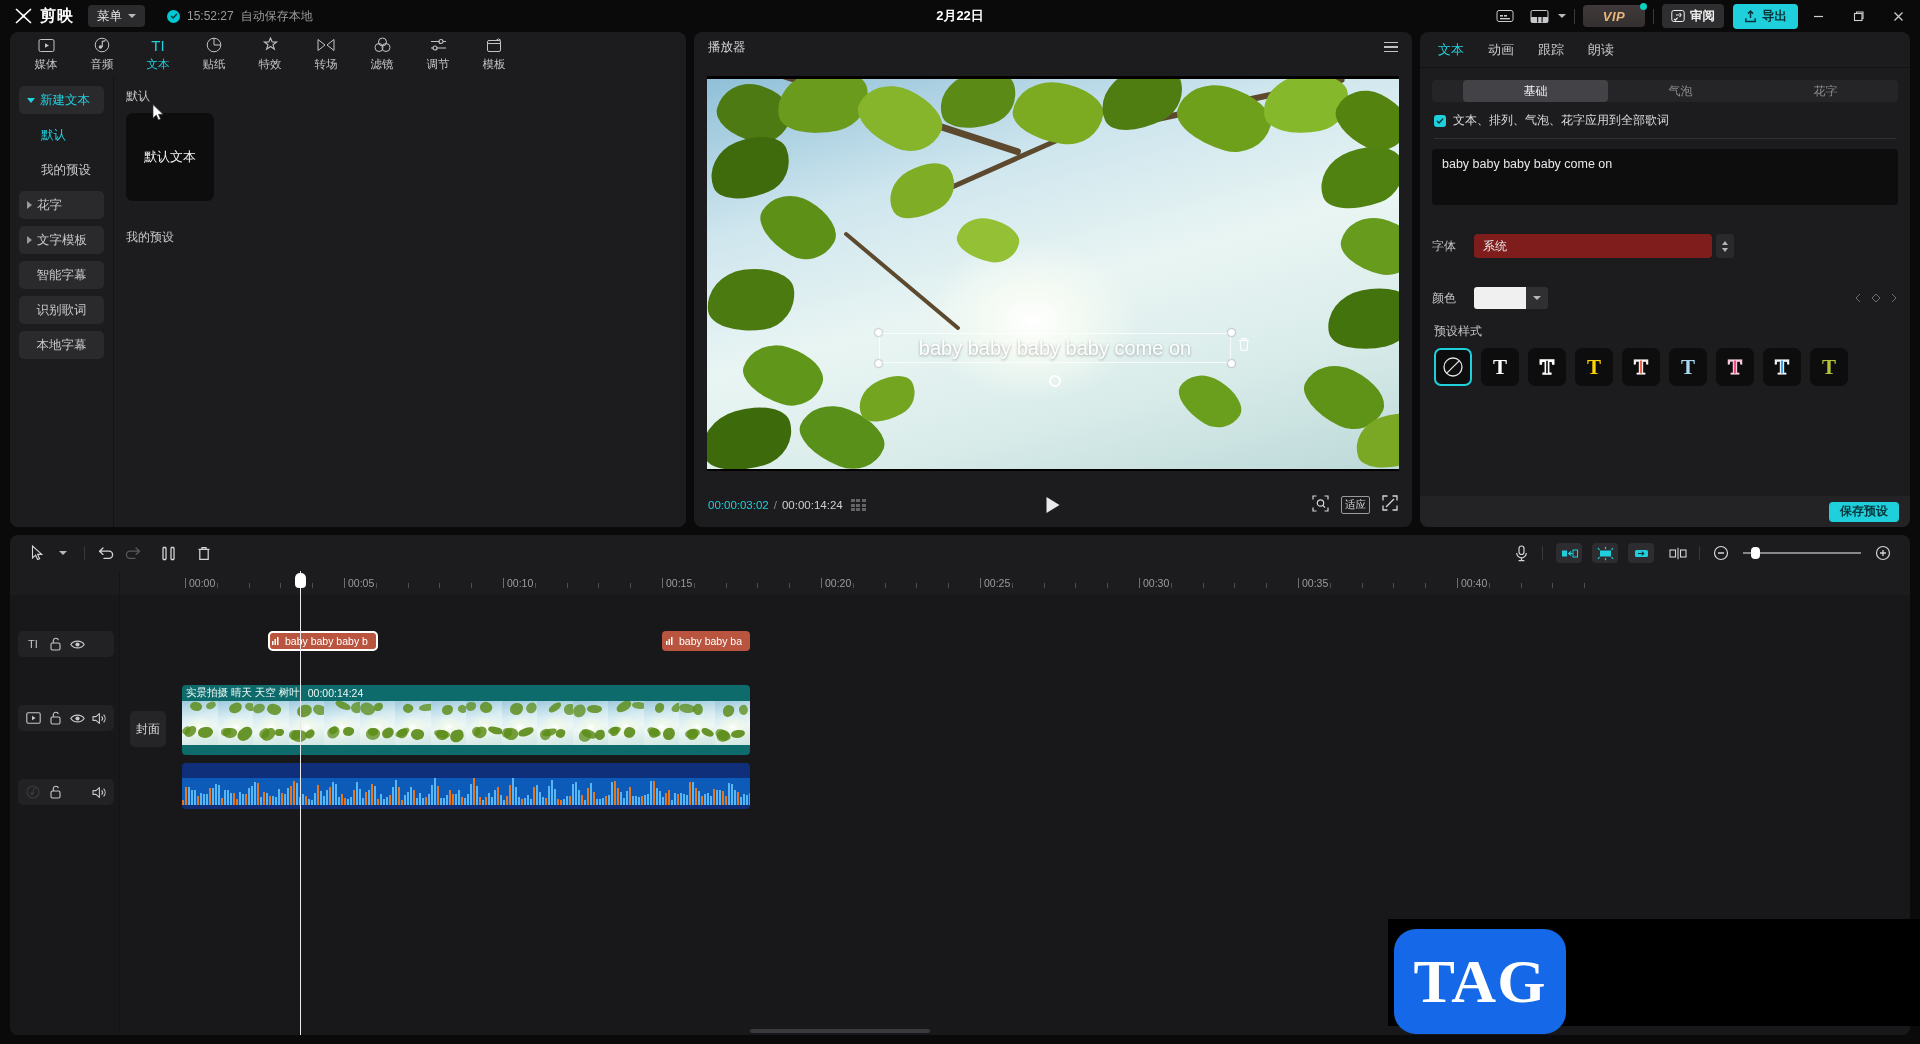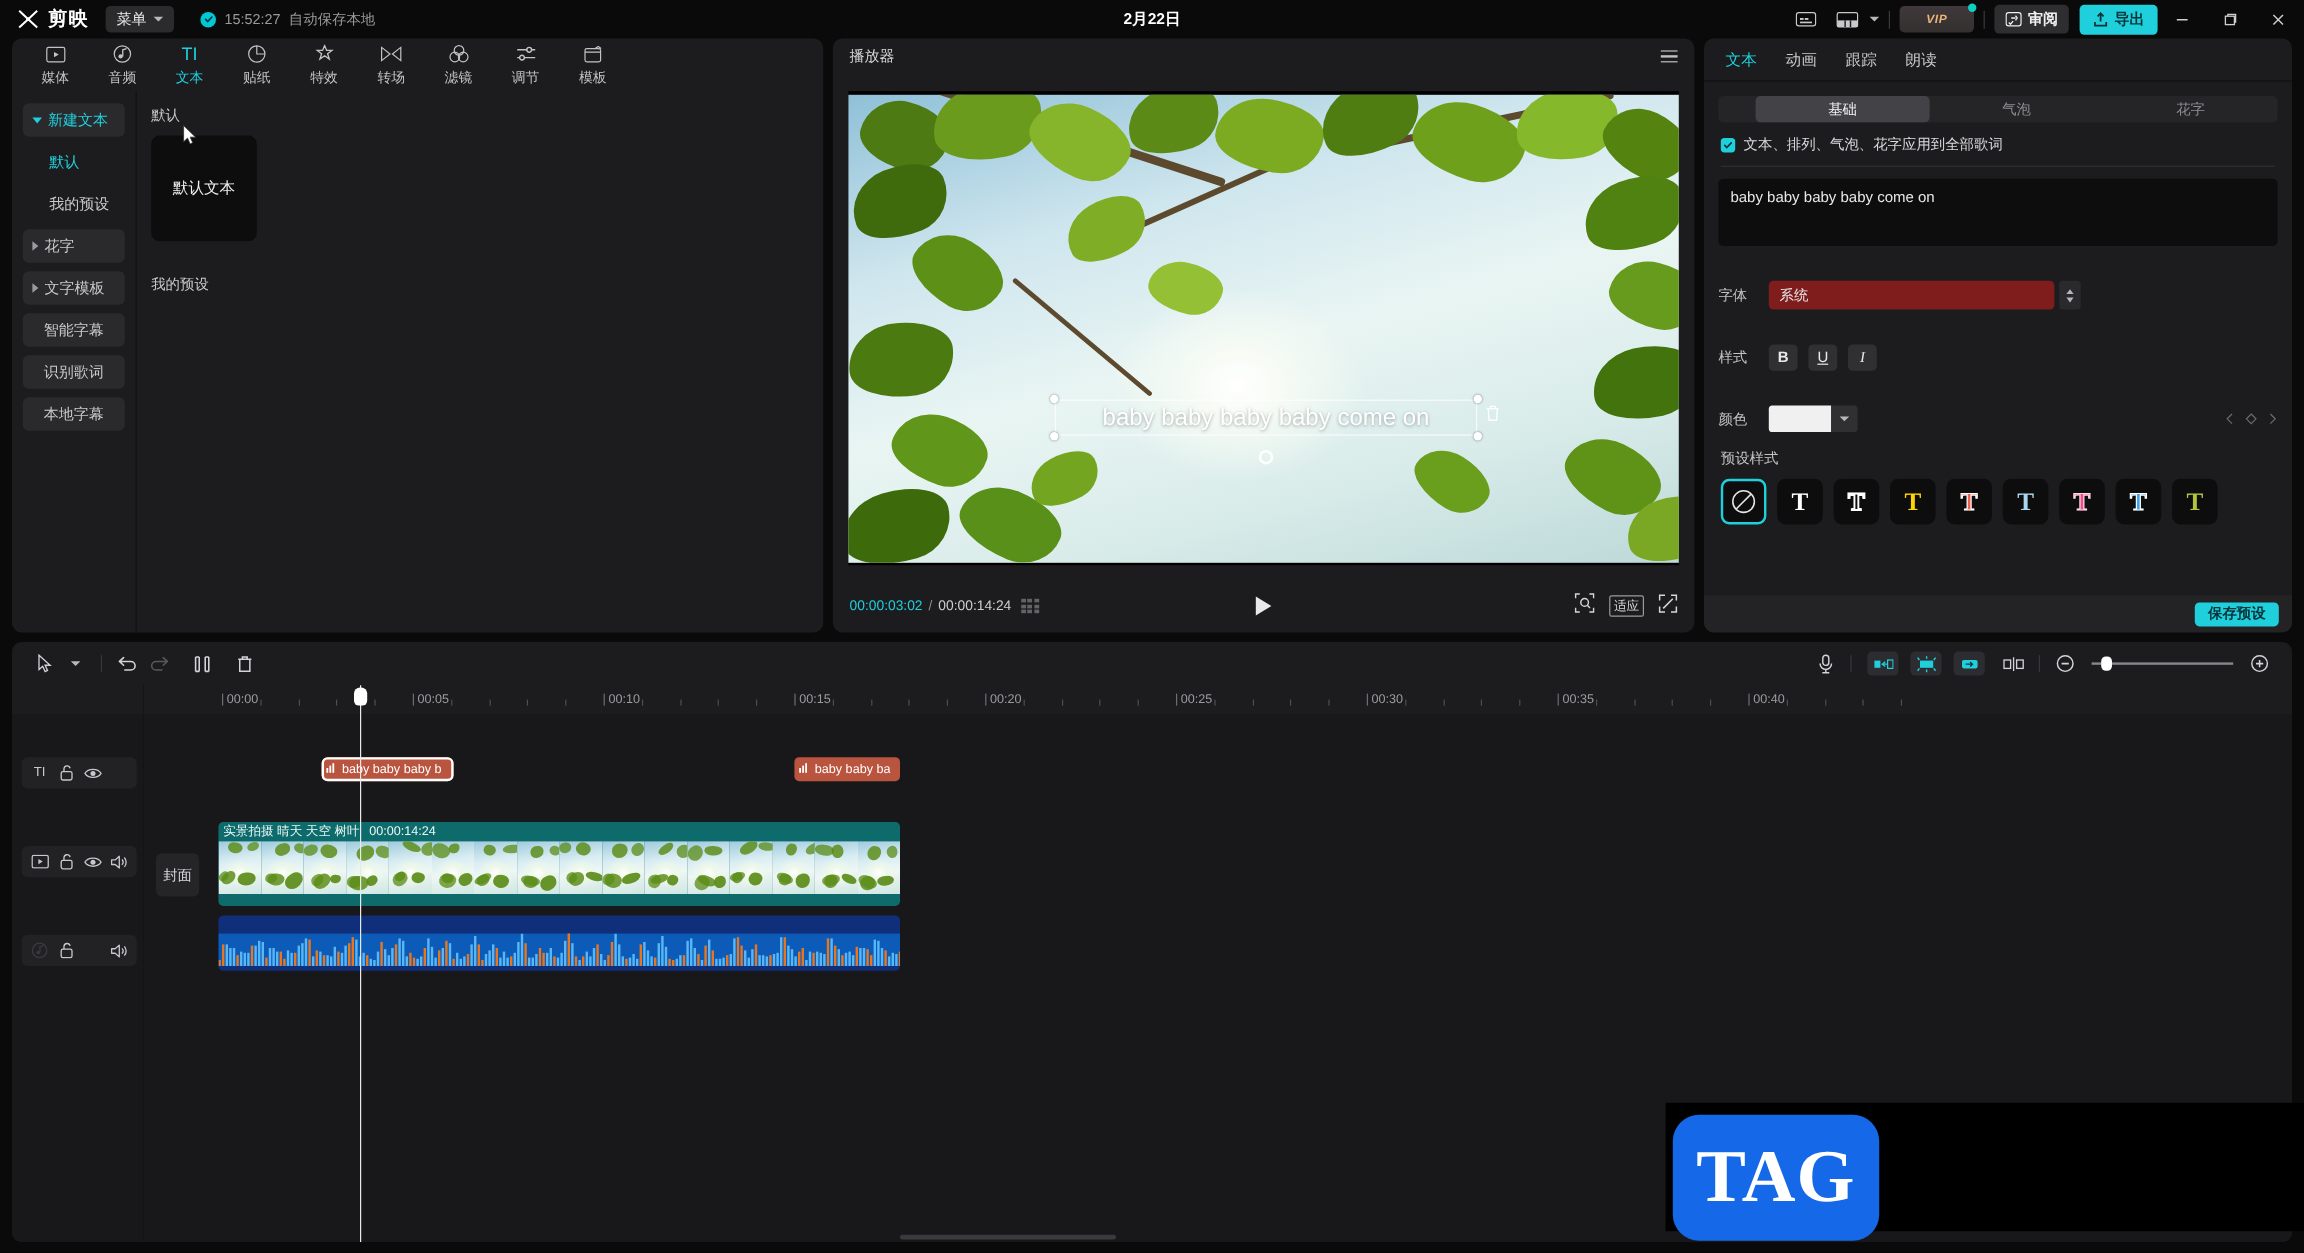--- a/index.html
+++ b/index.html
@@ -34,21 +34,21 @@
     height:32px; line-height:32px; font-size:13px; font-weight:700; color:#fff;
   }
   .tb-right { margin-left:auto; display:flex; align-items:center; gap:0; height:32px; padding-right:2px; }
   .tb-icon { width:34px;height:32px;display:flex;align-items:center;justify-content:center; }
   .tb-sep { width:1px;height:15px;background:#3a3a3a;margin:0 8px; }
   .vip-badge {
     width:62px;height:22px;border-radius:4px;position:relative;
     background:linear-gradient(180deg,#40383a 0%,#34302f 100%);
     display:flex;align-items:center;justify-content:center;
   }
-  .vip-text { font-size:10px;font-weight:800;font-style:italic;color:#e8b57a;letter-spacing:0.5px; }
+  .vip-text { font-size:13px;font-weight:800;font-style:italic;color:#e8b57a;letter-spacing:0.5px; }
   .vip-dot { position:absolute;right:-2px;top:-2px;width:7px;height:7px;border-radius:50%;background:#0fd0c0; }
   .review-btn {
     height:24px;padding:0 9px;border-radius:4px;background:#2e2e31;
     display:flex;align-items:center;gap:5px;font-size:12.5px;color:#efefef;font-weight:600;
   }
   .export-btn {
     height:25px;padding:0 11px;border-radius:4px;background:#1fd0dc;
     display:flex;align-items:center;gap:5px;font-size:12.5px;color:#083338;font-weight:700;
     margin-left:9px;
   }
@@ -588,26 +588,20 @@
       <div class="frow">
         <span class="flabel">字体</span>
         <span class="fselect">系统</span>
         <span class="spin">
             <i class="up"></i>
             <i class="dn"></i>
           </span>
       </div>
 
 
-      <div class="frow">
-        <span class="flabel">样式</span>
-        <span class="stylebtn" style="font-weight:700">B</span>
-        <span class="stylebtn" style="text-decoration:underline">U</span>
-        <span class="stylebtn" style="font-style:italic;font-family:'Liberation Serif',serif">I</span>
-      </div>
 
       <div class="frow">
         <span class="flabel">颜色</span>
         <span class="colorbox"></span>
         <span class="colorcaret">
             <span class="caret-down"></span>
           </span>
         <span class="kf">
           <svg width="44" height="12" viewBox="0 0 44 12">
               <path d="M6 2 L2 6 L6 10" stroke="#6c6c70" fill="none"></path>

